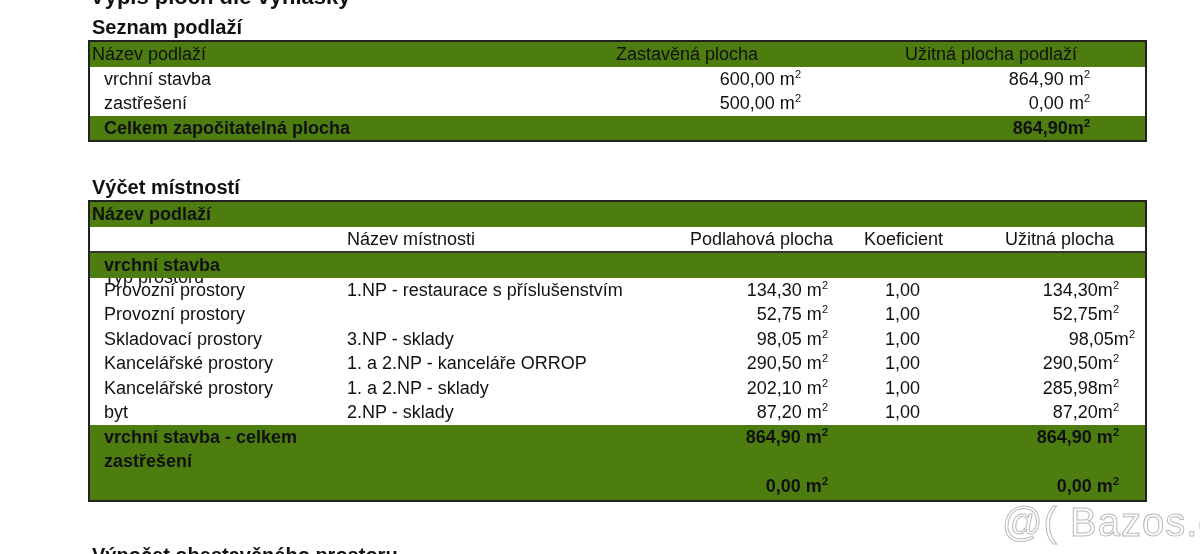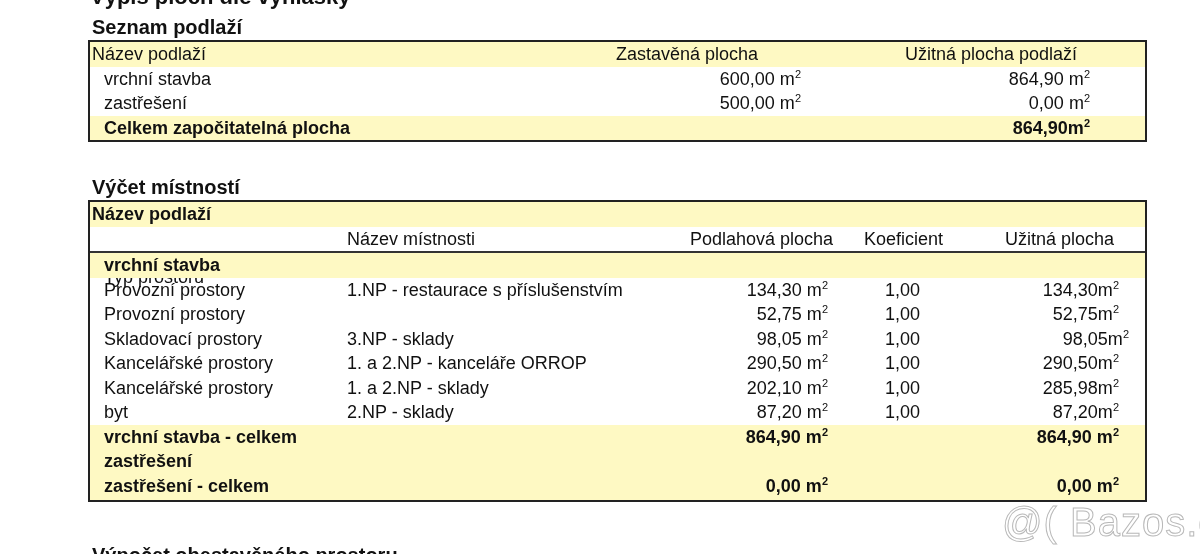--- a/index.html
+++ b/index.html
@@ -2,21 +2,21 @@
 <html><head>
   <meta charset="utf-8">
   <style>
     html, body { margin: 0; padding: 0; background: #ffffff; }
     body { width: 1200px; height: 554px; position: relative; overflow: hidden;
            font-family: "Liberation Sans", sans-serif; color: #111; }
     .cut-title { position: absolute; left: 90px; top: -16px; font-size: 22px; font-weight: bold; white-space: nowrap; }
     .section-title { position: absolute; left: 92px; font-size: 20px; font-weight: bold; }
     .tbl { position: absolute; left: 88px; border: 2px solid #222; box-sizing: border-box; }
     .row { position: relative; height: 24.5px; font-size: 18px; line-height: 24.5px; }
-    .gray { background: #fef9c3; }
+    .gray { background: #4d7c0f; }
     .bold { font-weight: bold; }
     .cell { position: absolute; top: 0; white-space: nowrap; }
     .r { text-align: right; }
     sup { font-size: 11px; vertical-align: 7px; line-height: 0; }
     .watermark { position: absolute; left: 1002px; top: 500px; font-size: 40px; color: #ffffff;
                  -webkit-text-stroke: 1px #b8b8b8; letter-spacing: 1px; white-space: nowrap; }
     .bottom-cut { position: absolute; left: 92px; top: 544px; font-size: 20px; font-weight: bold; white-space: nowrap; }
   </style>
 </head>
 <body>
@@ -73,21 +73,21 @@
     <span class="cell" style="left:14px;">Provozní prostory</span>
     <span class="cell r" style="right:317px;"><span>52,75 m</span><sup>2</sup></span>
     <span class="cell" style="left:795px;">1,00</span>
     <span class="cell r" style="right:26px;"><span>52,75m</span><sup>2</sup></span>
   </div>
   <div class="row">
     <span class="cell" style="left:14px;">Skladovací prostory</span>
     <span class="cell" style="left:257px;">3.NP - sklady</span>
     <span class="cell r" style="right:317px;"><span>98,05 m</span><sup>2</sup></span>
     <span class="cell" style="left:795px;">1,00</span>
-    <span class="cell r" style="right:16px;"><span>98,05m</span><sup>2</sup></span>
+    <span class="cell r" style="right:10px;"><span>98,05m</span><sup>2</sup></span>
   </div>
   <div class="row">
     <span class="cell" style="left:14px;">Kancelářské prostory</span>
     <span class="cell" style="left:257px;">1. a 2.NP - kanceláře ORROP</span>
     <span class="cell r" style="right:317px;"><span>290,50 m</span><sup>2</sup></span>
     <span class="cell" style="left:795px;">1,00</span>
     <span class="cell r" style="right:26px;"><span>290,50m</span><sup>2</sup></span>
   </div>
   <div class="row">
     <span class="cell" style="left:14px;">Kancelářské prostory</span>
@@ -106,20 +106,19 @@
 
   <div class="row gray bold">
     <span class="cell" style="left:14px;">vrchní stavba - celkem</span>
     <span class="cell r" style="right:317px;"><span>864,90 m</span><sup>2</sup></span>
     <span class="cell r" style="right:26px;"><span>864,90 m</span><sup>2</sup></span>
   </div>
   <div class="row gray bold">
     <span class="cell" style="left:14px;">zastřešení</span>
   </div>
   <div class="row gray bold" style="height:26px;">
-    <span class="cell" style="left:14px;">zastřešení - celkem</span>
     <span class="cell r" style="right:317px;"><span>0,00 m</span><sup>2</sup></span>
     <span class="cell r" style="right:26px;"><span>0,00 m</span><sup>2</sup></span>
   </div>
 </div>
 
 <div class="watermark">@( Bazos.cz</div>
 <div class="bottom-cut">Výpočet obestavěného prostoru</div>
 
 </body></html>

